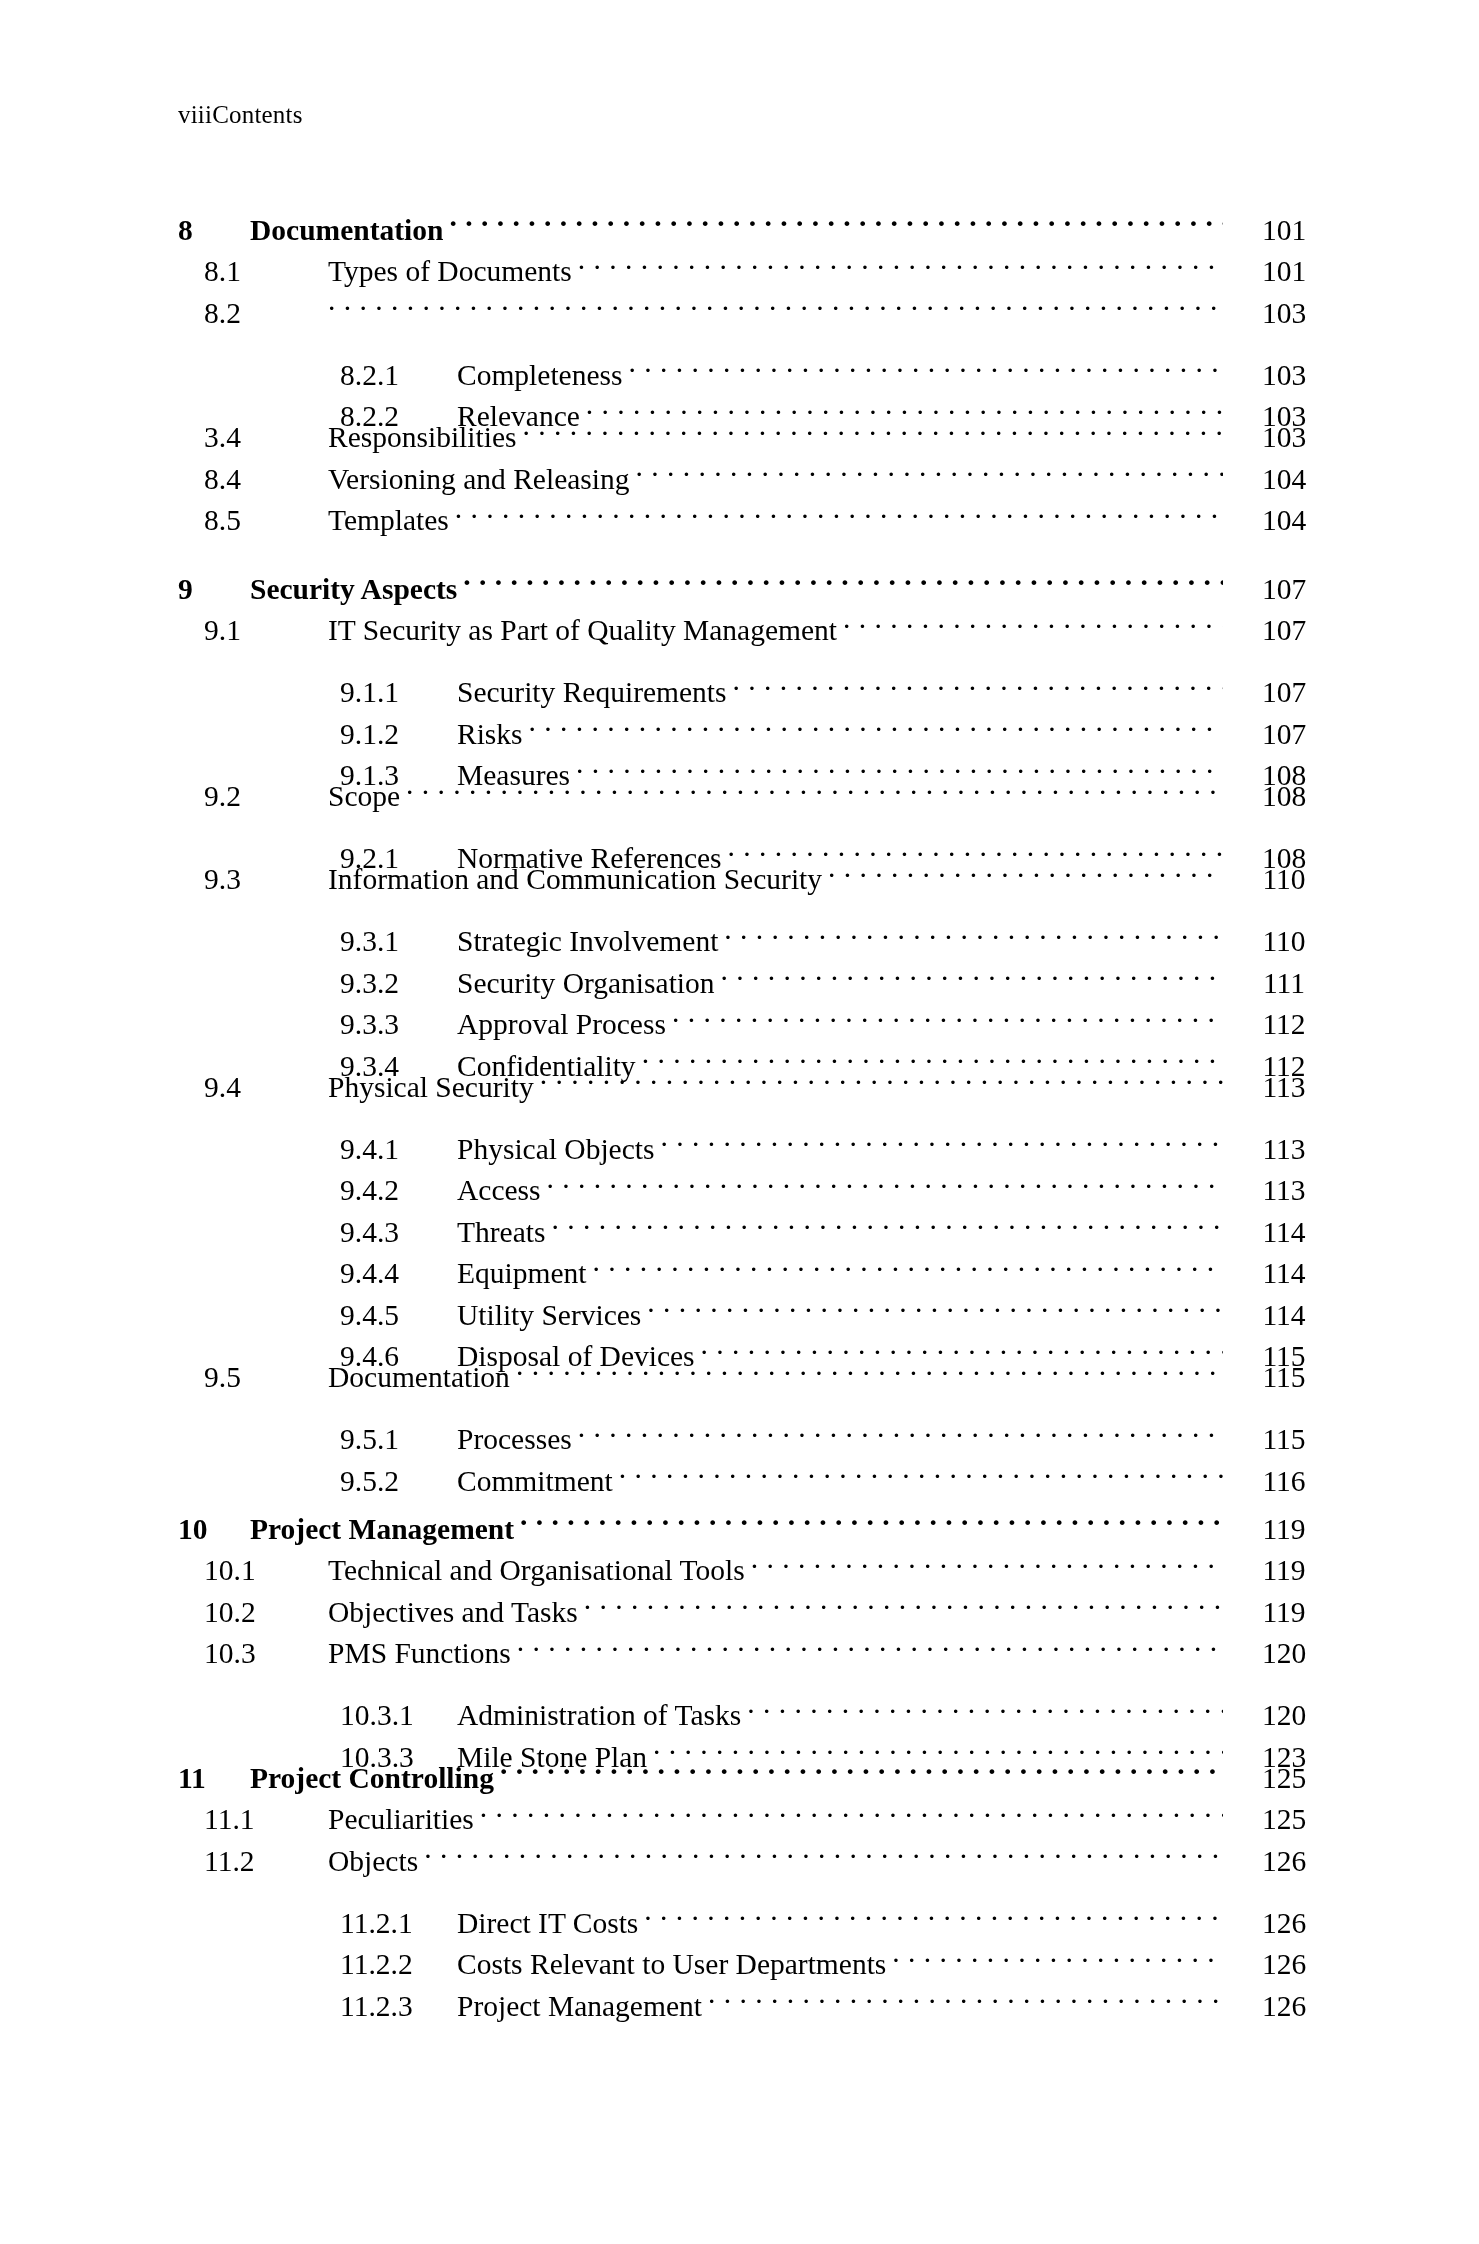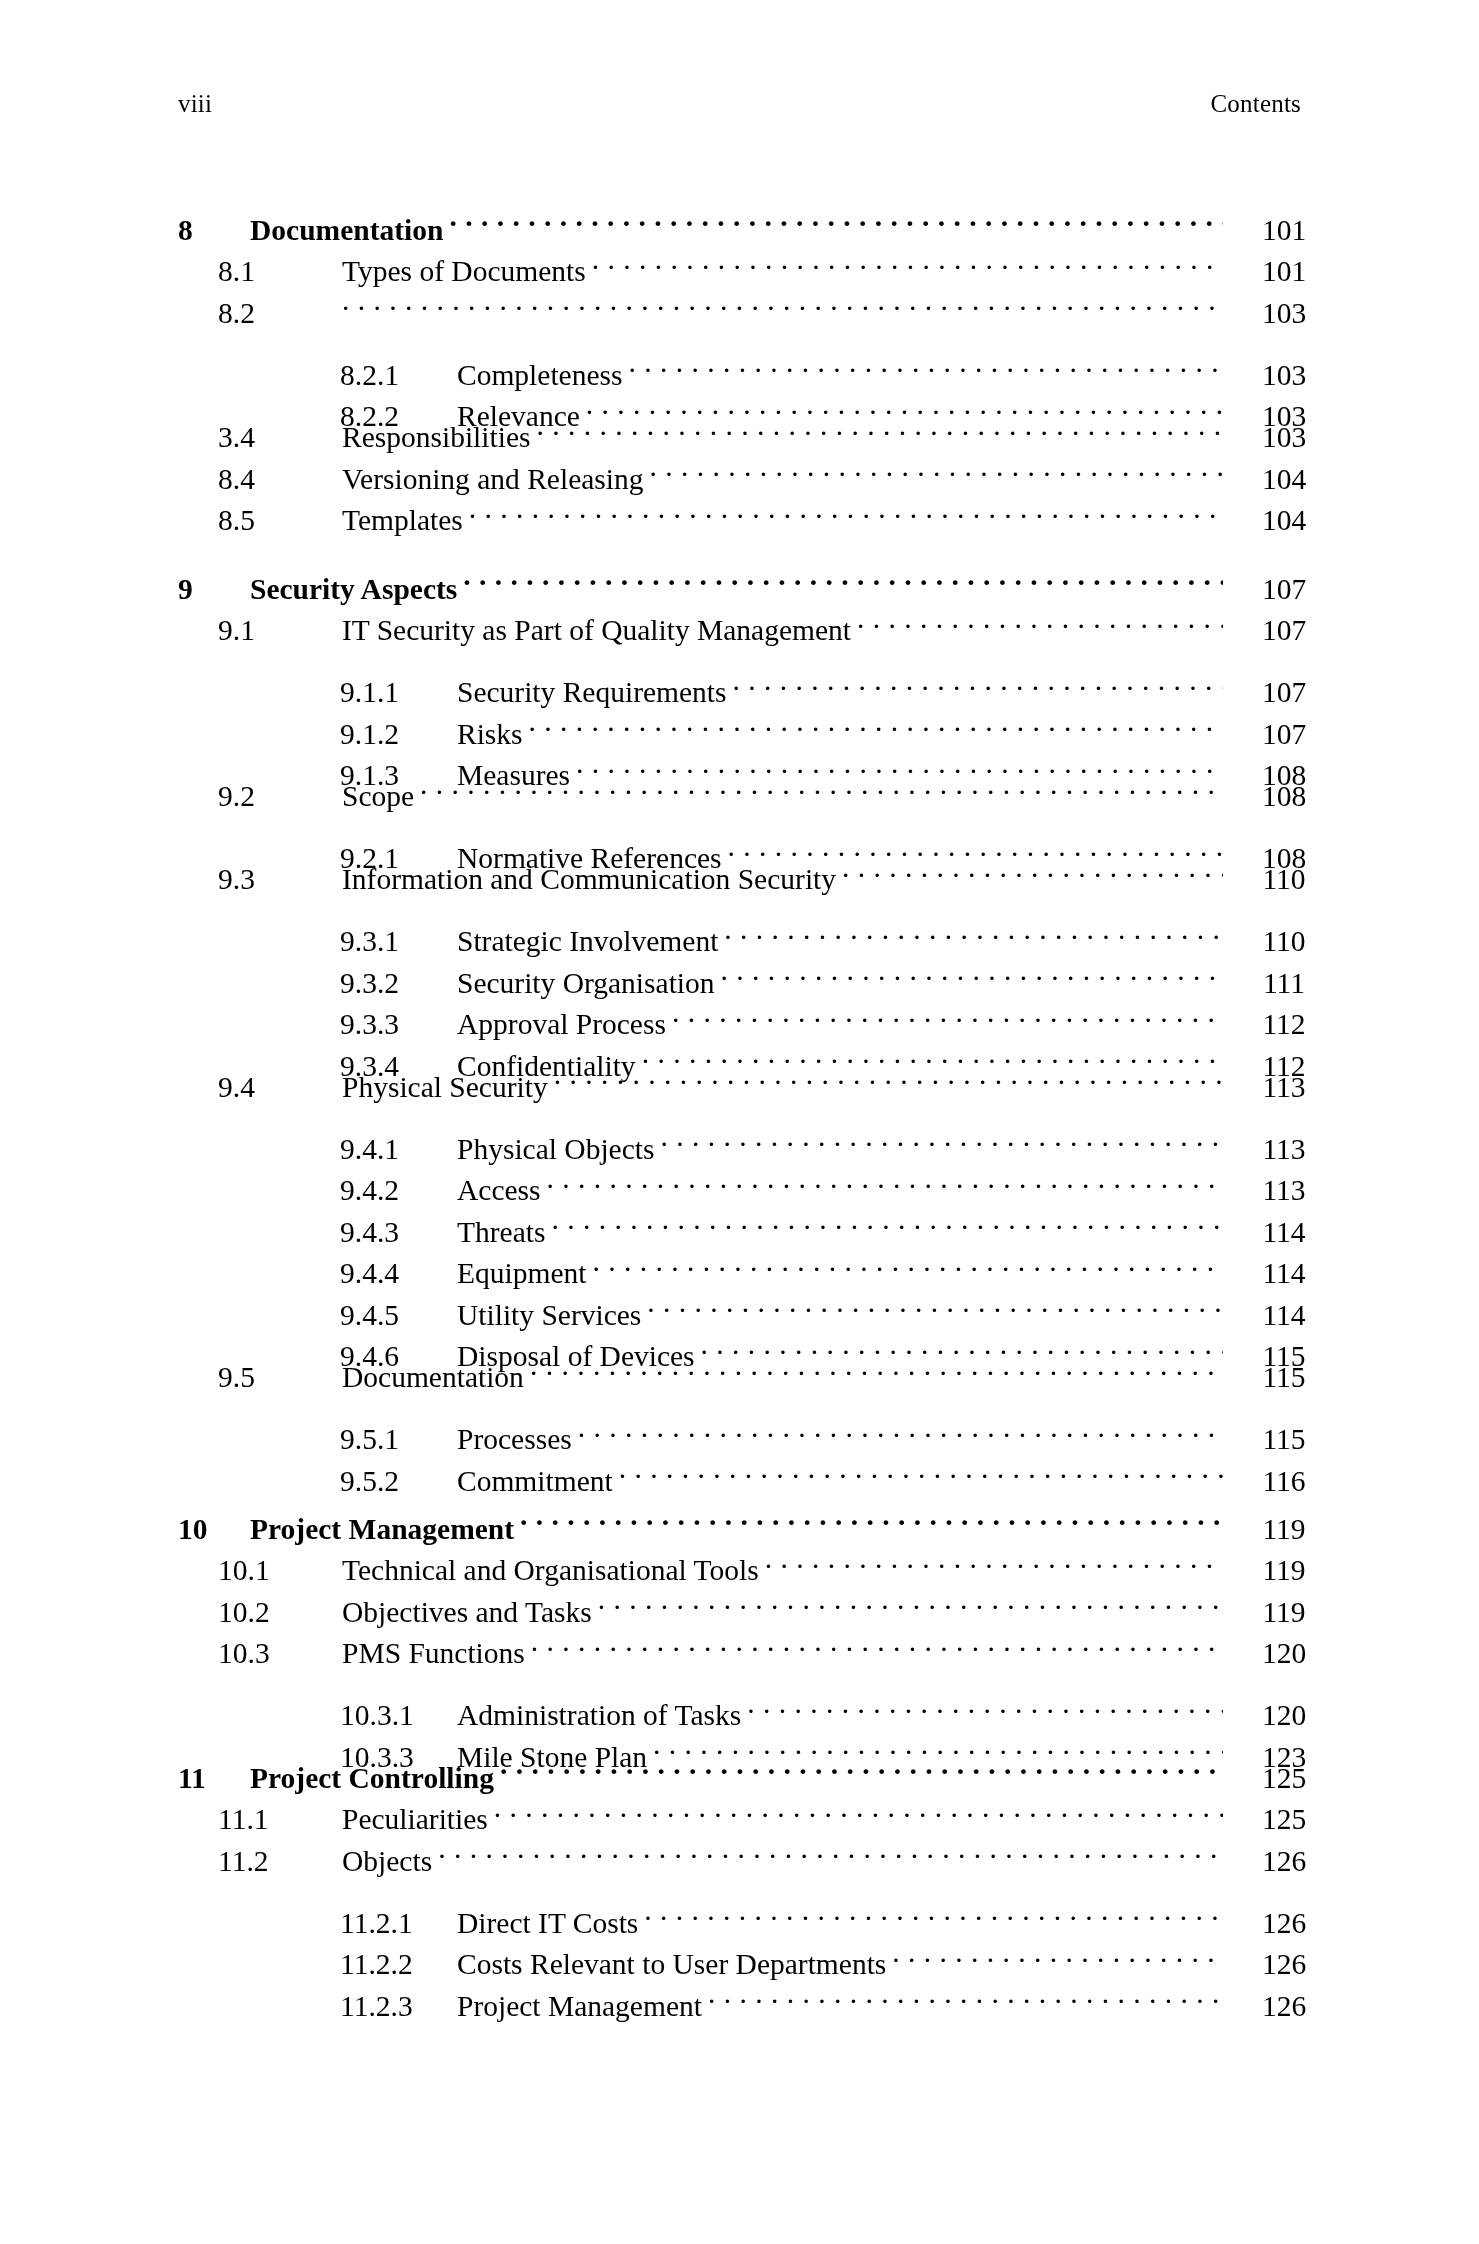--- a/index.html
+++ b/index.html
@@ -14,27 +14,27 @@
     background: #ffffff;
     font-family: "Liberation Serif", "DejaVu Serif", serif;
     color: #000000;
     overflow: hidden;
     box-sizing: border-box;
   }
 
   
   .running-head {
     position: absolute;
-    top: 91px;
+    top: 102px;
     left: 178px;
     right: 178px;
     height: 40px;
     display: flex;
     align-items: baseline;
-    justify-content: space-between;
+    justify-content: flex-start;
     font-size: 25px;
     line-height: 1;
     letter-spacing: 0.2px;
   }
   .folio { font-size: 25px; }
   .head-title { font-size: 25px; }
 
   
   .toc {
     position: absolute;
@@ -66,21 +66,21 @@
     font-weight: bold;
     text-align: left;
   }
   .lv1 .num.two-digit { letter-spacing: 0; }
 
   .lv1 .title { font-weight: bold; }
 
   
   .lv2 .num {
     width: 124px;
-    margin-left: 40px;
+    margin-left: 26px;
   }
 
   
   .lv3 .num {
     width: 117px;
     margin-left: 162px;
     margin-top: 32px;
   }
 
   .title {

